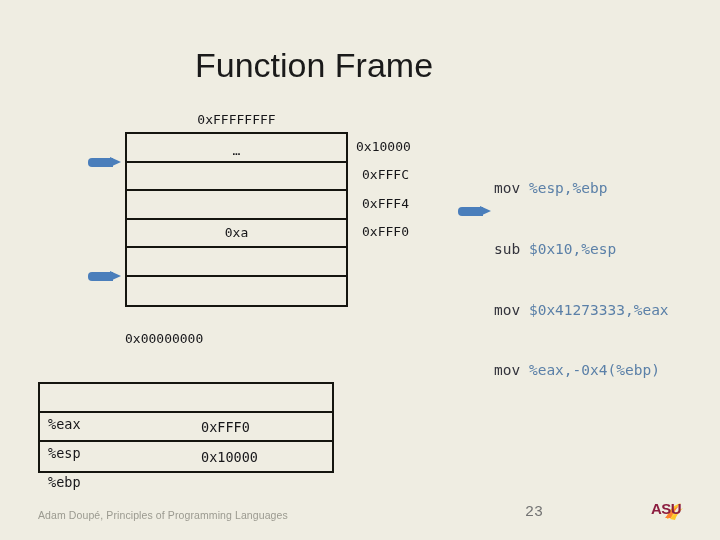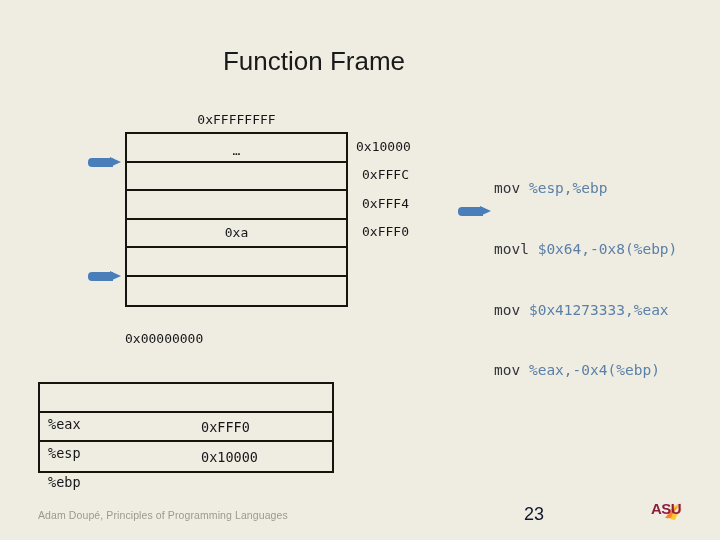--- a/index.html
+++ b/index.html
@@ -20,21 +20,21 @@
     background: #efede2;
   }
 
   
   .slide-title {
     position: absolute;
     left: 0;
     top: 46px;
     width: 628px;
     text-align: center;
-    font-size: 26px;
+    font-size: 34px;
     font-weight: 400;
     color: #1a1a1a;
     letter-spacing: 0px;
     font-family: "Liberation Sans", sans-serif;
   }
 
   
   .addr-top {
     position: absolute;
     left: 125px;
@@ -193,23 +193,23 @@
     color: #9b9a90;
     font-family: "Liberation Sans", sans-serif;
     letter-spacing: 0.1px;
   }
   .page-number {
     position: absolute;
     left: 494px;
     top: 504px;
     width: 80px;
     text-align: center;
-    font-size: 18px;
-    color: #0f172a;
-    font-family: Liberation Sans, sans-serif;
+    font-size: 15px;
+    color: #737373;
+    font-family: Liberation Mono, monospace;
   }
 
   
   .asu-logo {
     position: absolute;
     left: 651px;
     top: 500px;
     width: 46px;
     height: 24px;
   }
@@ -278,21 +278,21 @@
     <div class="shaft"></div>
     <div class="head"></div>
   </div>
   <div class="arrow" style="left:458px; top:207px;">
     <div class="shaft"></div>
     <div class="head"></div>
   </div>
 
   <div class="code-block">
     <div class="code-line"><span class="op">mov </span><span class="arg">%esp,%ebp</span></div>
-    <div class="code-line"><span class="op">movl </span><span class="arg">$0x64,-0x8(%ebp)</span></div>
+    <div class="code-line"><span class="op">sub </span><span class="arg">$0x10,%esp</span></div>
     <div class="code-line"><span class="op">mov </span><span class="arg">$0x41273333,%eax</span></div>
     <div class="code-line"><span class="op">mov </span><span class="arg">%eax,-0x4(%ebp)</span></div>
     
     
   </div>
 
   <div class="reg-table">
     <div class="reg-row">
       <div class="reg-name">%eax</div>
       <div class="reg-val"></div>

